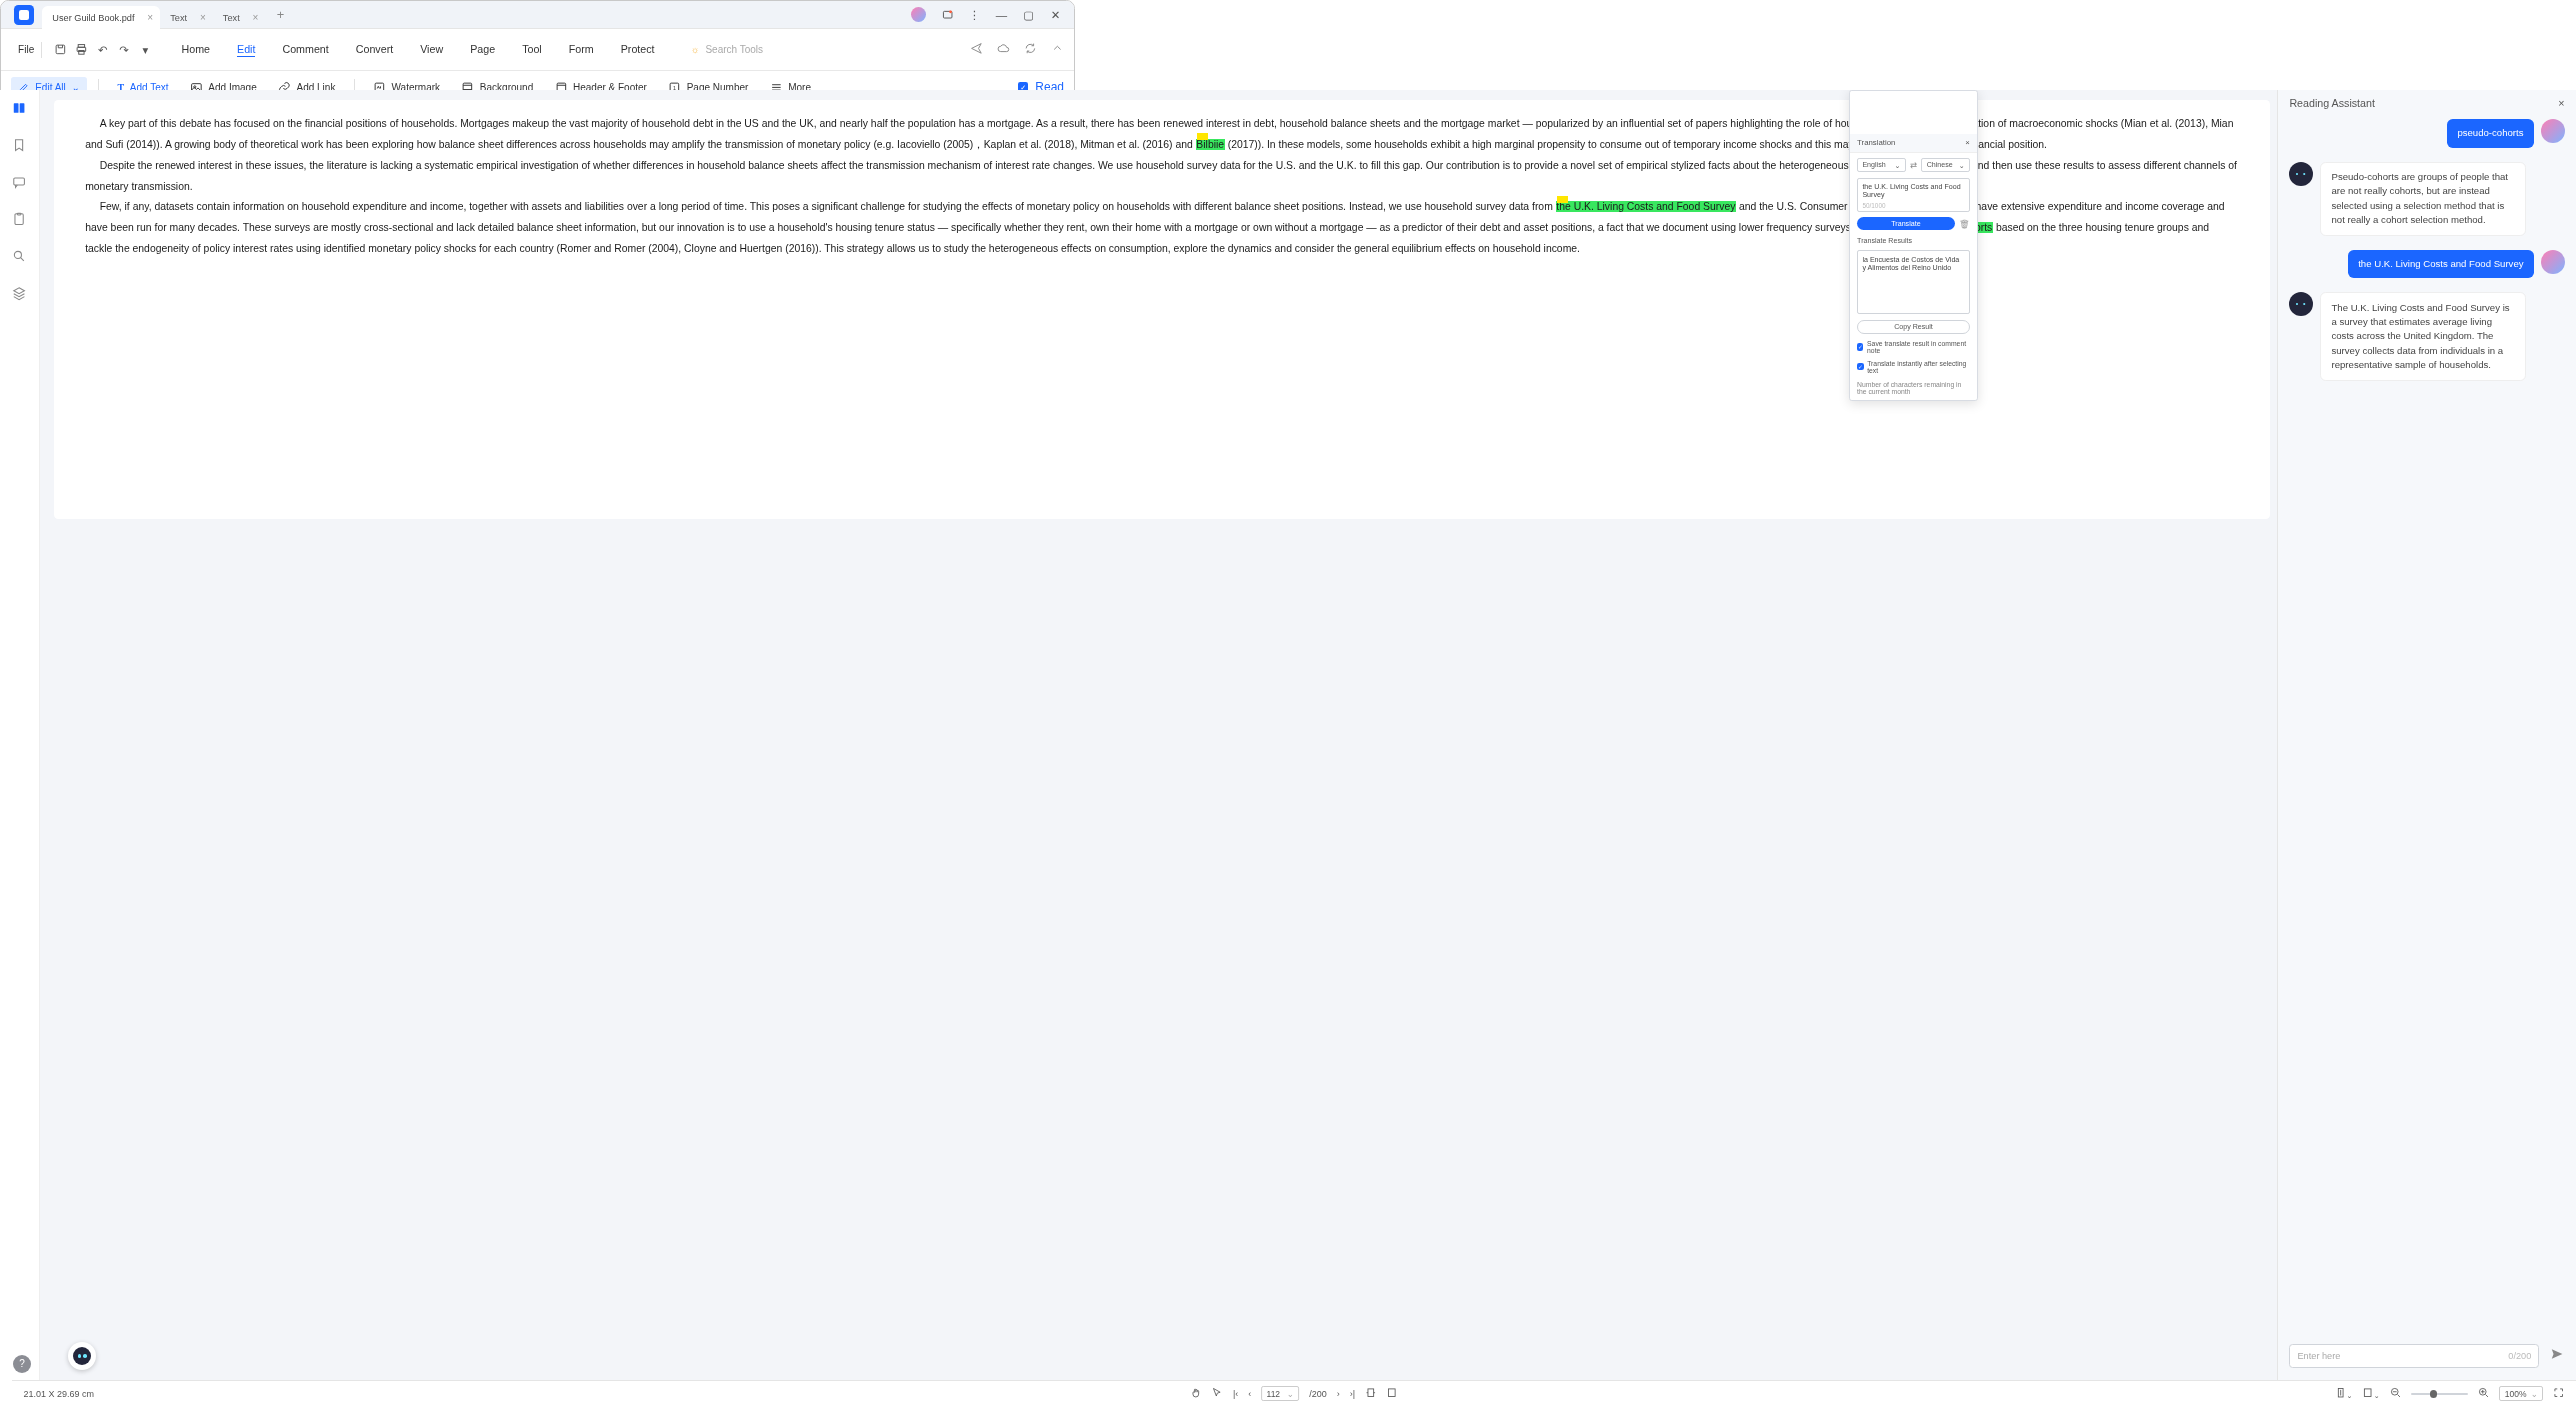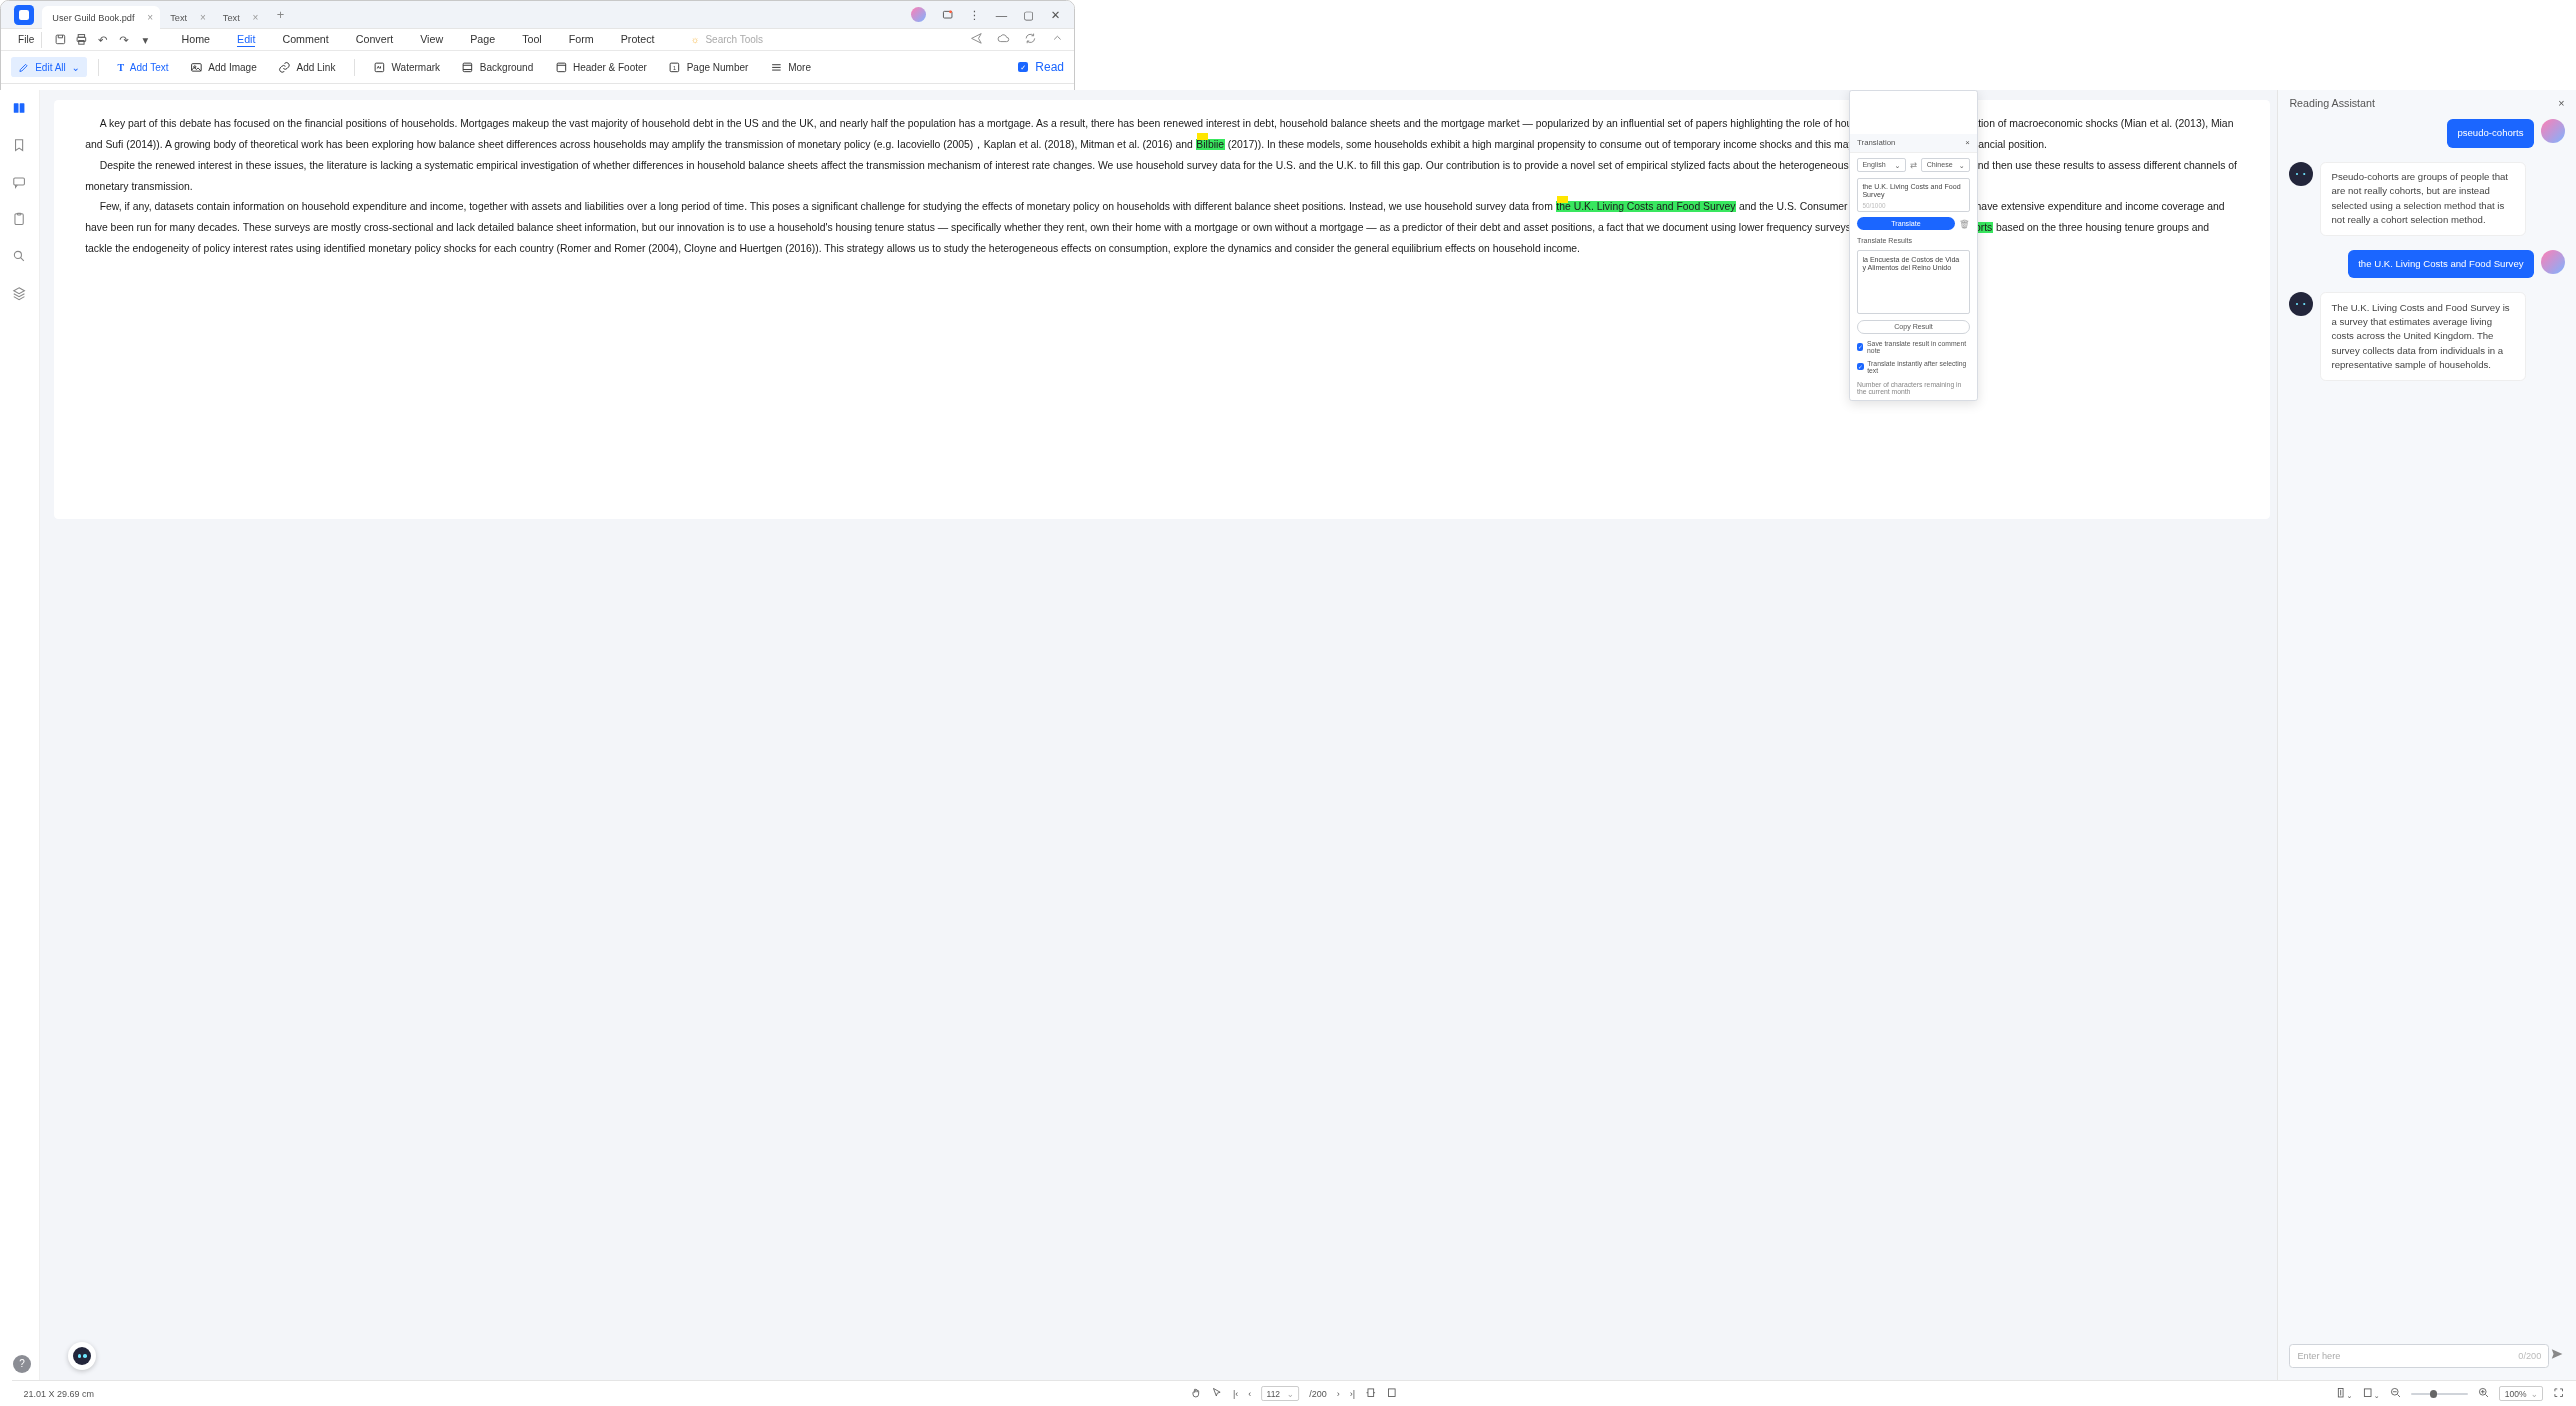--- a/index.html
+++ b/index.html
@@ -11,21 +11,21 @@
 .app-logo::after { content:""; display:block; width:10px; height:10px; background:#fff; border-radius:2.1px; }
 .tab { height: 23px; display: flex; align-items: center; padding: 0 7.1px 0 10px; font-size: 9.2px; color: #555; border-radius: 5.7px 5.7px 0 0; margin-top:5.7px; }
 .tab.active { background: #fff; color:#444; }
 .tab .close { margin-left: 12.8px; color: #999; font-size: 10px; cursor: pointer; }
 .tab-add { margin-left: 7.1px; color:#888; font-size:12.8px; padding:0 4.3px; }
 .titlebar-right { margin-left: auto; display: flex; align-items: center; gap: 15.6px; padding-right: 12.8px; }
 .avatar-sm { width:15.6px; height:15.6px; border-radius:50%; background: linear-gradient(135deg,#ff7eb3,#7eb3ff); }
 .win-btn { width:11.4px; height:11.4px; color:#555; display:flex; align-items:center; justify-content:center; }
 
 
-.menubar { height: 22px; display: flex; align-items: center; padding: 0 10px; border-bottom: 0.7px solid #e8e8e8; background:#fff;}
+.menubar { height: 42px; display: flex; align-items: center; padding: 0 10px; border-bottom: 0.7px solid #e8e8e8; background:#fff;}
 .file-btn { font-size: 10px; color:#333; padding: 2.8px 7.1px; border-right:0.7px solid #e0e0e0; margin-right:7.1px; }
 .mb-icon { width:21.3px; display:flex; justify-content:center; color:#555; }
 .menu-items { display:flex; gap: 27px; margin-left: 25.6px; }
 .menu-item { font-size: 10.7px; color:#333; padding-bottom: 1.4px; }
 .menu-item.active { color:#1b66ff; border-bottom: 1.4px solid #1b66ff; font-weight:500; }
 .search-tools { margin-left: 36px; color:#aaa; font-size:10px; display:flex; align-items:center; gap:5.7px; }
 .menubar-right { margin-left:auto; display:flex; gap:14.2px; color:#888; }
 
 
 .toolbar { height: 33px; display:flex; align-items:center; padding: 0 10px; gap: 7.1px; border-bottom:0.7px solid #e5e5e5; background:#fff; }
@@ -81,21 +81,21 @@
 .chat { flex:1; padding: 2.8px 11.4px 7.1px 11.4px; overflow:auto; display:flex; flex-direction:column; gap:14.2px; }
 .msg-row { display:flex; gap:7.1px; align-items:flex-start; }
 .msg-row.user { flex-direction:row-reverse; }
 .bubble { max-width: 206px; padding: 7.1px 10px; border-radius:5.7px; font-size:9.6px; line-height:1.5; }
 .bubble.bot { background:#fff; color:#444; border:0.7px solid #eee; }
 .bubble.user { background:#1b66ff; color:#fff; }
 .avatar { width:24px; height:24px; border-radius:50%; flex-shrink:0; }
 .avatar.bot { background:#23263b; display:flex; align-items:center; justify-content:center; }
 .avatar.bot::before { content:"• •"; color:#6ee7ff; font-size:7.1px; letter-spacing:1.4px; }
 .avatar.user { background: linear-gradient(135deg,#ff7eb3,#7eb3ff); }
-.chat-input-row { display:flex; gap:1px; padding: 0 11.4px 12.8px 11.4px; align-items:center; }
+.chat-input-row { display:flex; gap:11px; padding: 0 11.4px 12.8px 11.4px; align-items:center; }
 .chat-input { flex:1; border:0.7px solid #d0d4da; border-radius:3.6px; padding: 5.7px 7.1px; font-size:9.2px; color:#aaa; display:flex; justify-content:space-between; background:#fff; }
 .send-icon { color:#888; font-size:14.2px; }
 
 
 .statusbar { position:absolute; bottom:0; left:12px; right:0; height:25.6px; background:#fff; border-top:0.7px solid #e5e5e5; display:flex; align-items:center; padding: 0 11.4px; font-size:9px; color:#555; }
 .sb-center { position:absolute; left:50%; transform:translateX(-50%); display:flex; align-items:center; gap:10px; }
 .page-input { width:38px; border:0.7px solid #ccc; border-radius:2.1px; padding:1.4px 4.3px; display:flex; justify-content:space-between; align-items:center; font-size:8.5px; }
 .sb-right { margin-left:auto; display:flex; align-items:center; gap:10px; }
 .zoom-track { width:57px; height:2.1px; background:#d0d4da; border-radius:1.4px; position:relative; }
 .zoom-thumb { position:absolute; left:18.5px; top:-2.8px; width:7.8px; height:7.8px; border-radius:50%; background:#666; }

